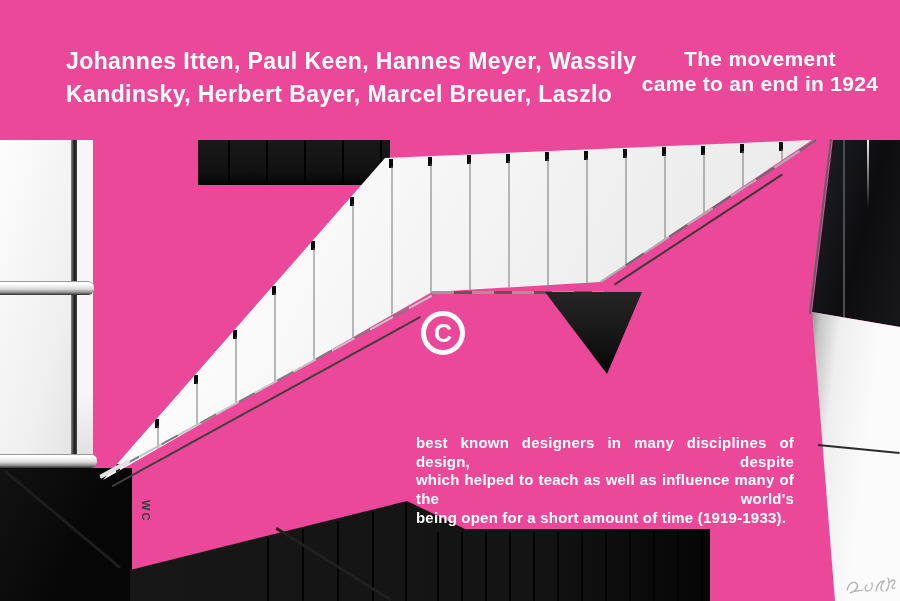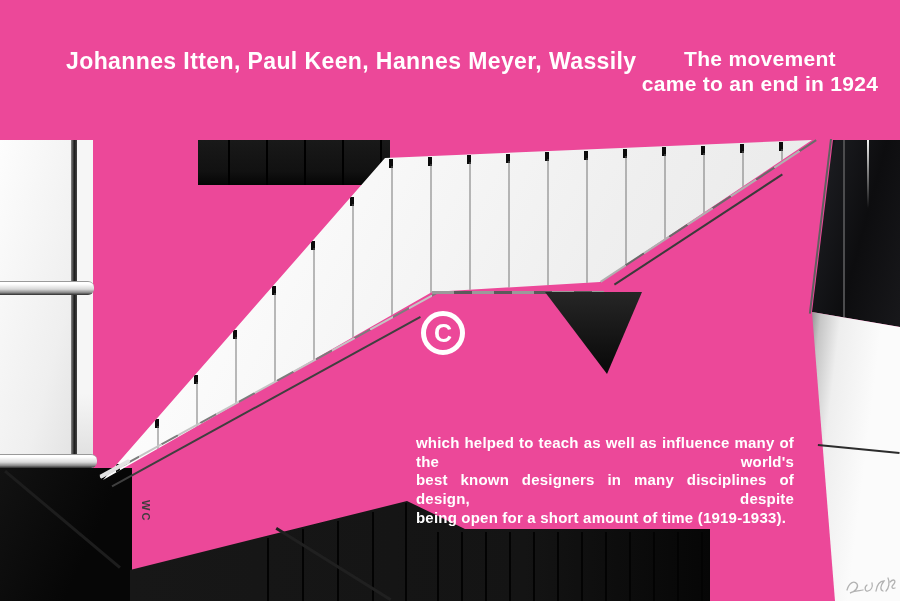--- a/index.html
+++ b/index.html
@@ -103,20 +103,21 @@
   
   #signature{left:843px;top:573px;opacity:.75;}
 </style>
 </head>
 <body>
 
 <div id="poster">
 
   <div class="names">
     <div>Johannes Itten, Paul Keen, Hannes Meyer, Wassily</div>
+    <div>Kandinsky, Herbert Bayer, Marcel Breuer, Laszlo</div>
   </div>
   <div class="movement">
     <div>The movement</div>
     <div>came to an end in 1924</div>
   </div>
 
   <div class="ph" id="ceiling">
       <div class="seam" style="left: 30px;"></div>
       <div class="seam" style="left: 68px;"></div>
       <div class="seam" style="left: 106px;"></div>
@@ -212,22 +213,22 @@
     </div>
   <div class="ph" id="parapetDiag"></div>
 
   <div id="hero">
     <div class="heroline">
       <span id="copyright">C</span>
     </div>
   </div>
 
   <div id="desc">
+    <div class="just">best known designers in many disciplines of design, despite</div>
     <div class="just">which helped to teach as well as influence many of the world's</div>
-    <div class="just">best known designers in many disciplines of design, despite</div>
     <div>being open for a short amount of time (1919-1933).</div>
   </div>
 
   <svg class="ph" id="signature" width="56" height="26" viewBox="0 0 56 26">
     <g fill="none" stroke="#9a9a9a" stroke-width="1.3" stroke-linecap="round">
       <path d="M4,17 c2,-7 7,-10 10,-6 c2,3 -2,8 -7,9 c6,-3 10,-2 13,-3"></path>
       <path d="M24,12 c-3,2 -2,7 1,6 c3,-1 5,-4 4,-8"></path>
       <path d="M33,18 c1,-6 4,-10 8,-10 c-4,5 -4,9 -1,10"></path>
       <path d="M45,5 c2,4 1,10 -2,13"></path>
       <path d="M47,9 c4,-4 7,-1 3,3 c-2,2 -1,4 2,3"></path>

